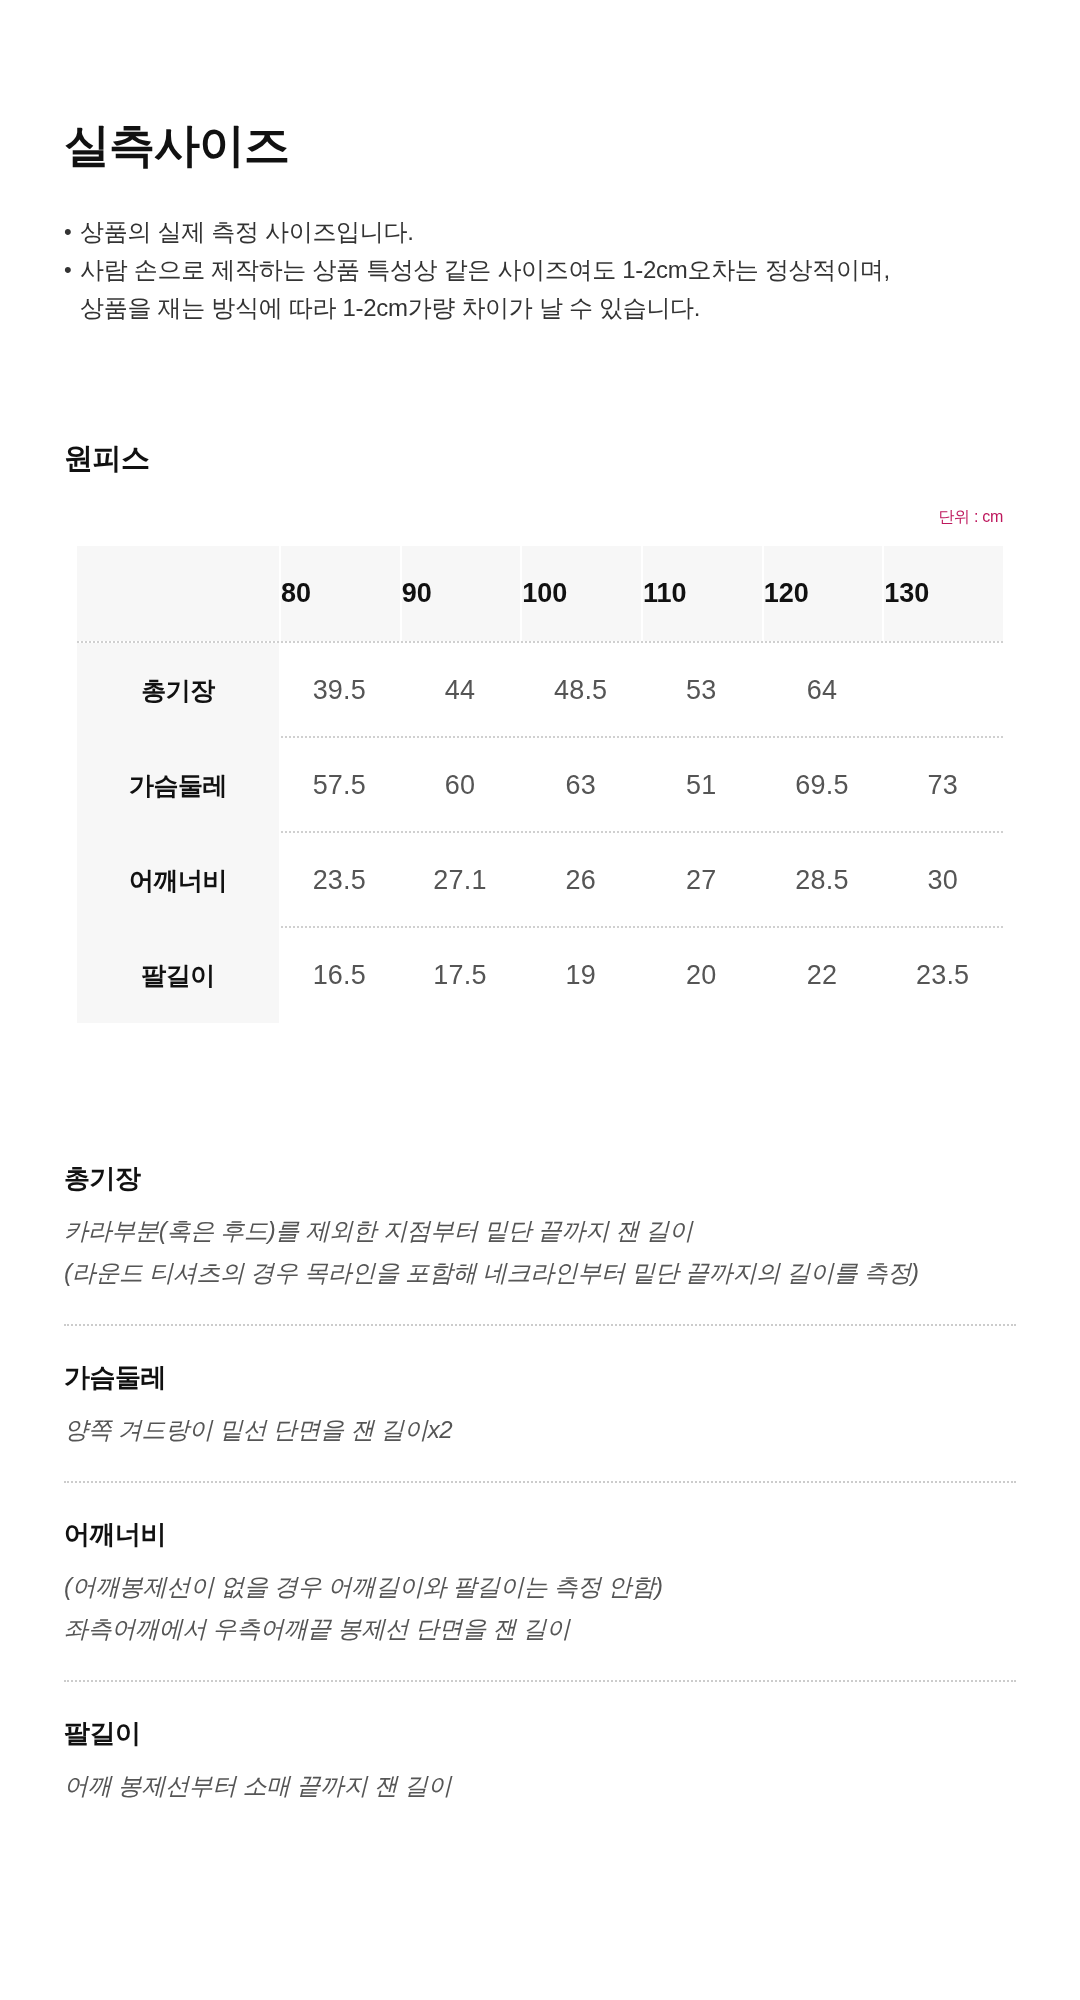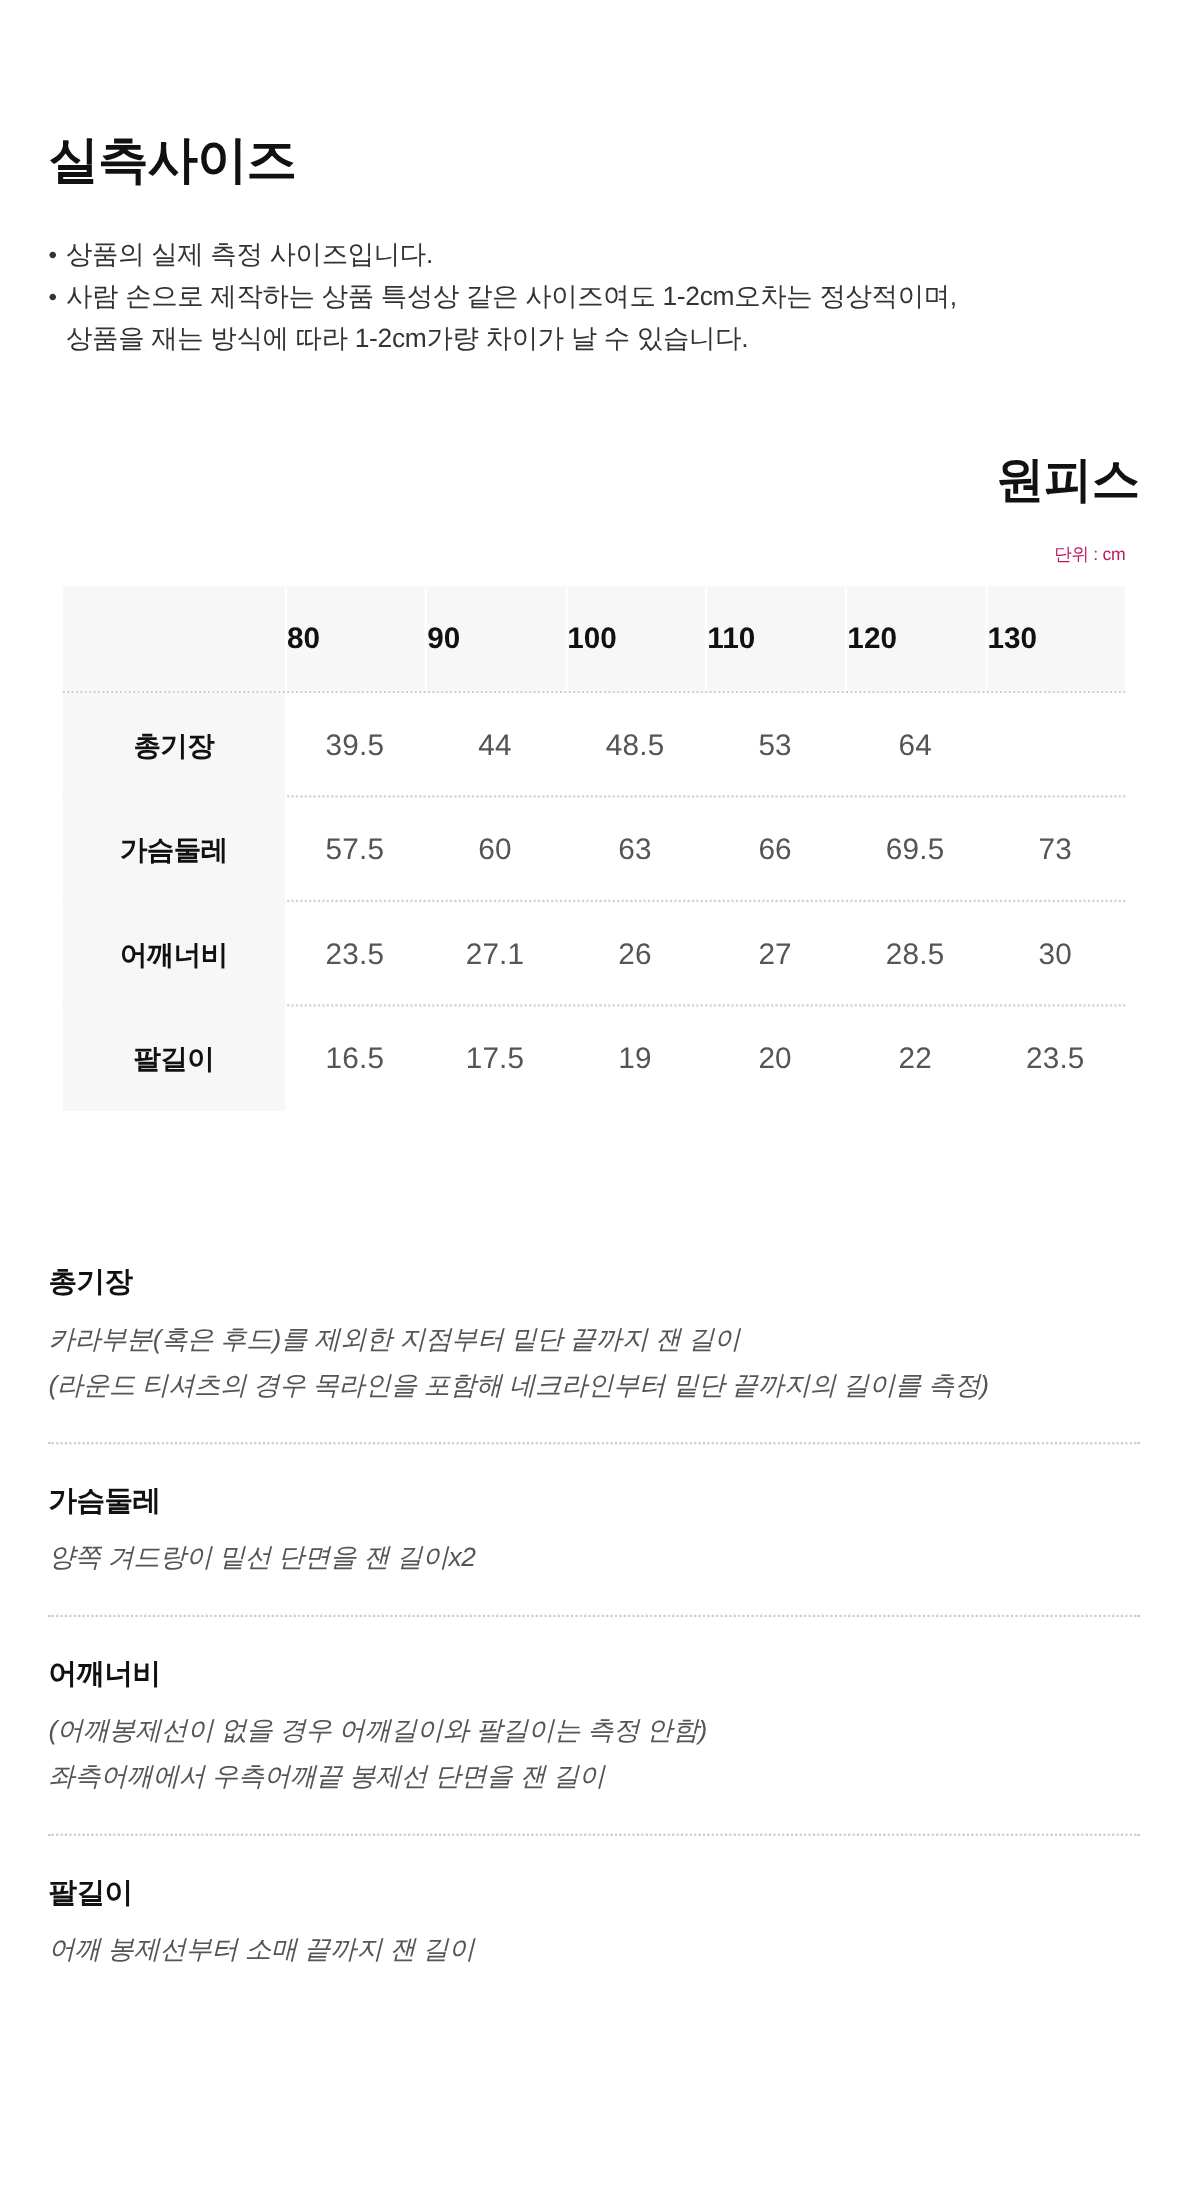--- a/index.html
+++ b/index.html
@@ -10,36 +10,36 @@
     --heading-text:#111111;
     --divider:#cccccc;
   }
   *{box-sizing:border-box;margin:0;padding:0;}
   html,body{background:#ffffff;}
   body{
     width:1080px;height:2000px;overflow:hidden;position:relative;
     font-family:"Liberation Sans","DejaVu Sans",sans-serif;
     color:var(--heading-text);
   }
-  .page{padding:0 44px;}
+  .page{padding:0 64px;}
   .page-title{
     margin-top:118px;
     font-size:46px;font-weight:800;letter-spacing:-1px;
     color:var(--heading-text);line-height:1.2;
   }
   .notes{margin-top:40px;list-style:none;}
   .note{display:flex;align-items:flex-start;}
   .note .bullet{
     width:16px;flex:0 0 16px;font-size:22px;line-height:38px;color:var(--note-text);
   }
   .note-text{flex:1;font-size:24px;line-height:38px;color:var(--note-text);letter-spacing:-0.3px;}
   .note-line{display:block;}
   .section-title{
-    margin-top:80px;
-    font-size:44px;font-weight:800;letter-spacing:-0.5px;color:var(--heading-text);text-align:right;
+    margin-top:112px;
+    font-size:29px;font-weight:800;letter-spacing:-0.5px;color:var(--heading-text);
   }
   .unit-row{margin-top:28px;text-align:right;padding-right:13px;}
   .unit-label{font-size:16px;color:#be185d;letter-spacing:-0.3px;margin-top:20px;}
   .size-table{margin:18px 13px 0 13px;}
   .t-row{
     display:grid;grid-template-columns:202px repeat(6,1fr);
     height:95px;align-items:center;
   }
   .t-head .cell{background:var(--header-bg);height:95px;display:flex;align-items:center;justify-content:flex-start;}
   .t-head .cell + .cell{border-left:2px solid #ffffff;}
@@ -144,21 +144,21 @@
       <div class="cell">
           <span class="cell-value">57.5</span>
         </div>
       <div class="cell">
           <span class="cell-value">60</span>
         </div>
       <div class="cell">
           <span class="cell-value">63</span>
         </div>
       <div class="cell">
-          <span class="cell-value">66</span>
+          <span class="cell-value">51</span>
         </div>
       <div class="cell">
           <span class="cell-value">69.5</span>
         </div>
       <div class="cell">
           <span class="cell-value">73</span>
         </div>
     </div>
 
     <div class="t-row t-body">

